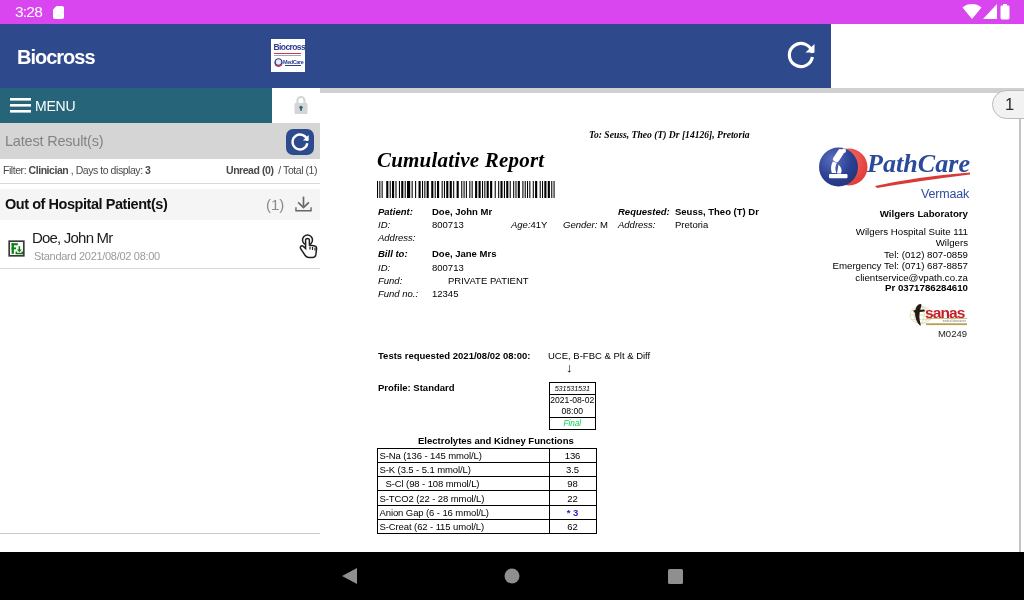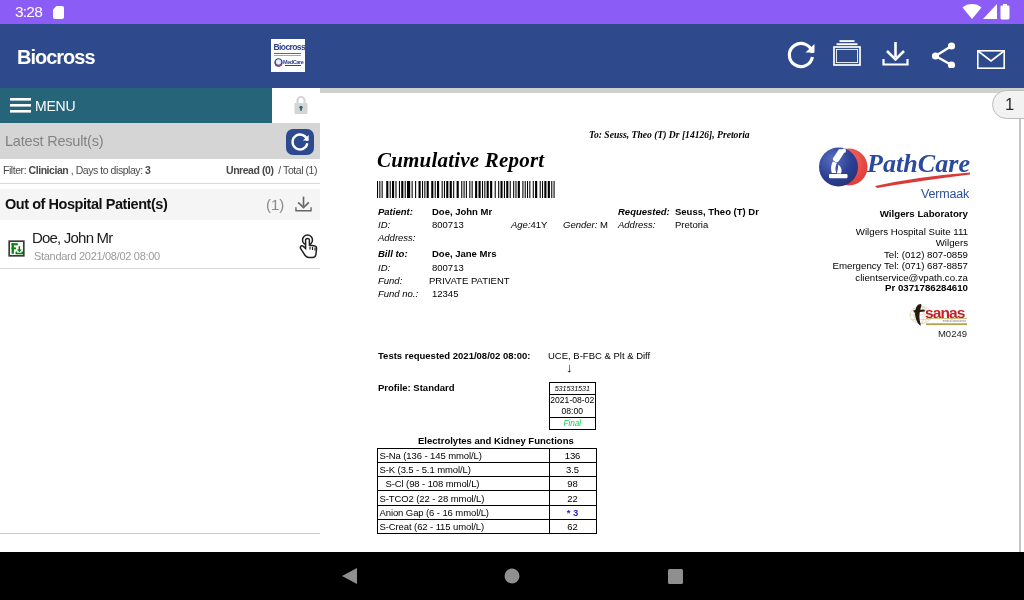--- a/index.html
+++ b/index.html
@@ -2,25 +2,25 @@
 <html><head>
 <meta charset="utf-8">
 <style>
   * { margin:0; padding:0; box-sizing:border-box; }
   html,body { width:1024px; height:600px; overflow:hidden; background:#fff;
     font-family:"Liberation Sans", sans-serif; -webkit-font-smoothing:antialiased; }
   .abs { position:absolute; }
   #root { position:relative; width:1024px; height:600px; }
 
   
-  #statusbar { left:0; top:0; width:1024px; height:24px; background:#8b5cf6; color:#fff; }
+  #statusbar { left:0; top:0; width:1024px; height:24px; background:#d946ef; color:#fff; }
   #clock { left:15px; top:2.5px; font-size:15.5px; color:#fff; letter-spacing:-0.8px; }
 
   
-  #appbar { left:0; top:24px; width:1024px; height:64px; background:#2f4a8c; }
+  #appbar { left:0; top:24px; width:831px; height:64px; background:#2f4a8c; }
   #title { left:17px; top:22px; font-size:20px; font-weight:bold; color:#fff; letter-spacing:-1px; }
   #applogo { left:271px; top:15px; width:34px; height:33px; background:#fff; overflow:hidden; }
 
   
   #panel { left:0; top:88px; width:320px; height:464px; background:#fff; }
   #menubar { left:0; top:0; width:272px; height:35px; background:#266579; }
   #menutext { left:35px; top:10px; font-size:14px; color:#fff; letter-spacing:-0.2px; }
   #latest { left:0; top:35px; width:320px; height:36px; background:#d5d5d5; }
   #latesttext { left:5px; top:10px; font-size:14.5px; color:#838383; letter-spacing:-0.2px; }
   #refreshbtn { left:286px; top:6px; width:28px; height:26px; background:#2d4a8e; border-radius:7px; }
@@ -258,21 +258,21 @@
     <div class="abs pt" style="left:58px; top:130px;"><span class="it">ID:</span></div>
     <div class="abs pt" style="left:112px; top:130px;">800713</div>
     <div class="abs pt" style="left:191px; top:130px;"><span class="it">Age:</span>41Y</div>
     <div class="abs pt" style="left:243px; top:130px;"><span class="it">Gender:</span> M</div>
     <div class="abs pt" style="left:58px; top:142.7px;"><span class="it">Address:</span></div>
     <div class="abs pt" style="left:58px; top:159.4px;"><span class="bi">Bill to:</span></div>
     <div class="abs pt b" style="left:112px; top:159.4px;">Doe, Jane Mrs</div>
     <div class="abs pt" style="left:58px; top:172.6px;"><span class="it">ID:</span></div>
     <div class="abs pt" style="left:112px; top:172.6px;">800713</div>
     <div class="abs pt" style="left:58px; top:185.8px;"><span class="it">Fund:</span></div>
-    <div class="abs pt" style="left:109px; top:185.8px;">PRIVATE PATIENT</div>
+    <div class="abs pt" style="left:128px; top:185.8px;">PRIVATE PATIENT</div>
     <div class="abs pt" style="left:58px; top:199px;"><span class="it">Fund no.:</span></div>
     <div class="abs pt" style="left:112px; top:199px;">12345</div>
     <div class="abs pt" style="left:298px; top:117px;"><span class="bi">Requested:</span></div>
     <div class="abs pt b" style="left:355px; top:117px;">Seuss, Theo (T) Dr</div>
     <div class="abs pt" style="left:298px; top:130px;"><span class="it">Address:</span></div>
     <div class="abs pt" style="left:355px; top:130px;">Pretoria</div>
 
     <div class="abs" id="pathcare" style="left:498px; top:57px; width:152px; height:58px;">
       <svg class="abs" style="left:0; top:0;" width="152" height="58" viewBox="0 0 152 58">
         <defs>

